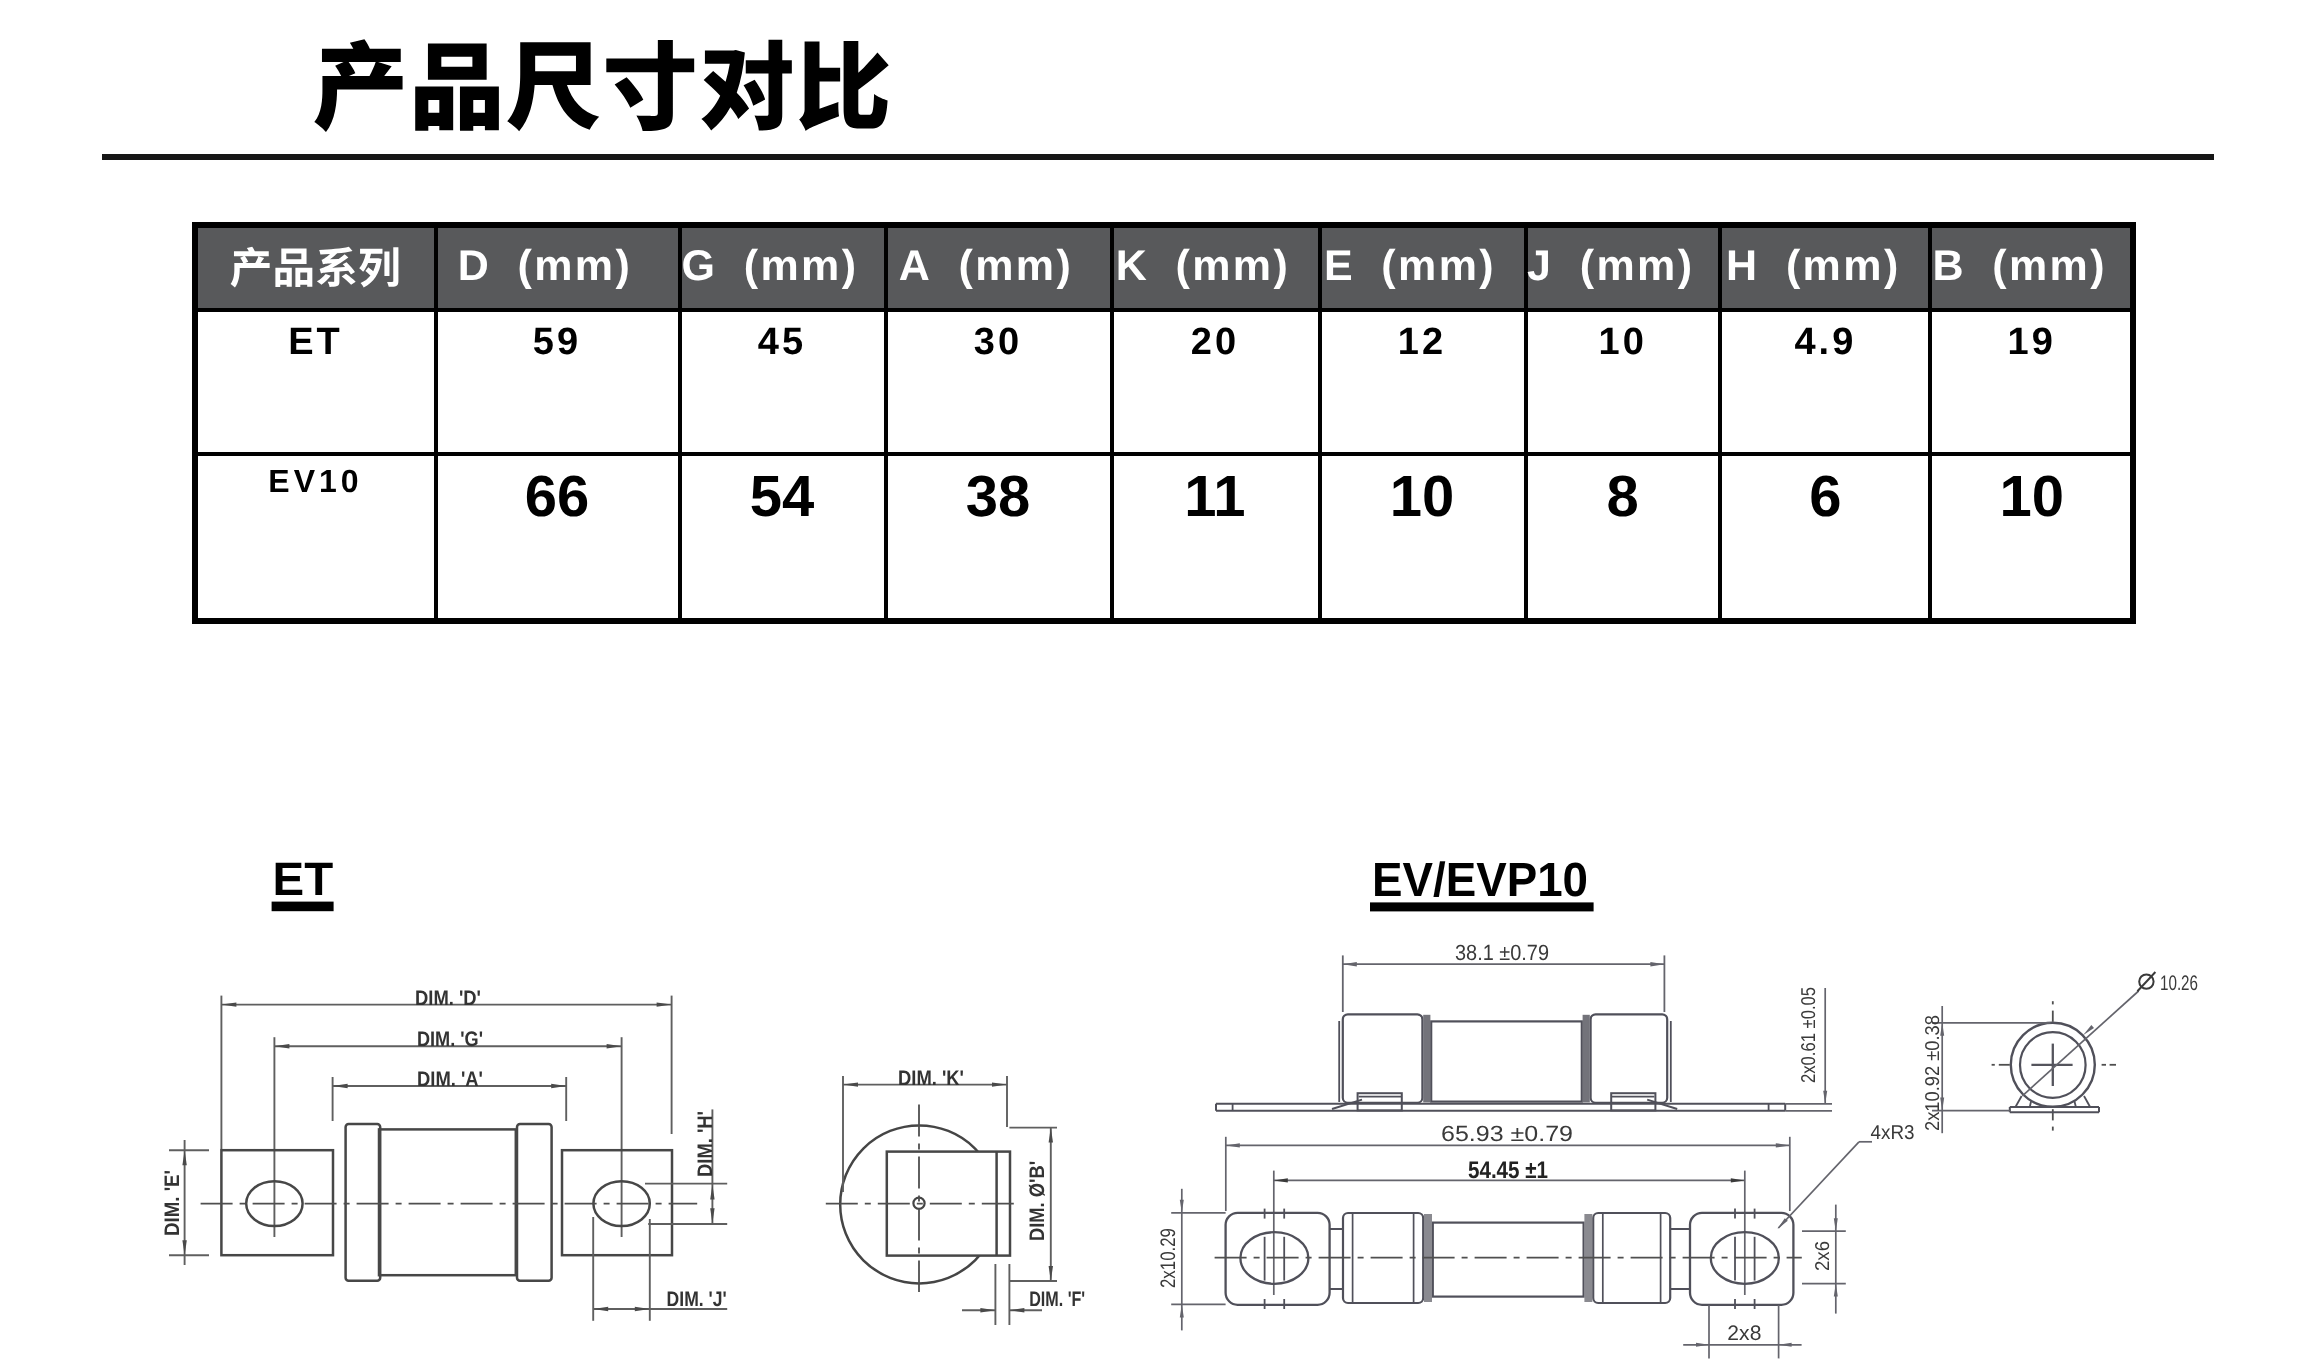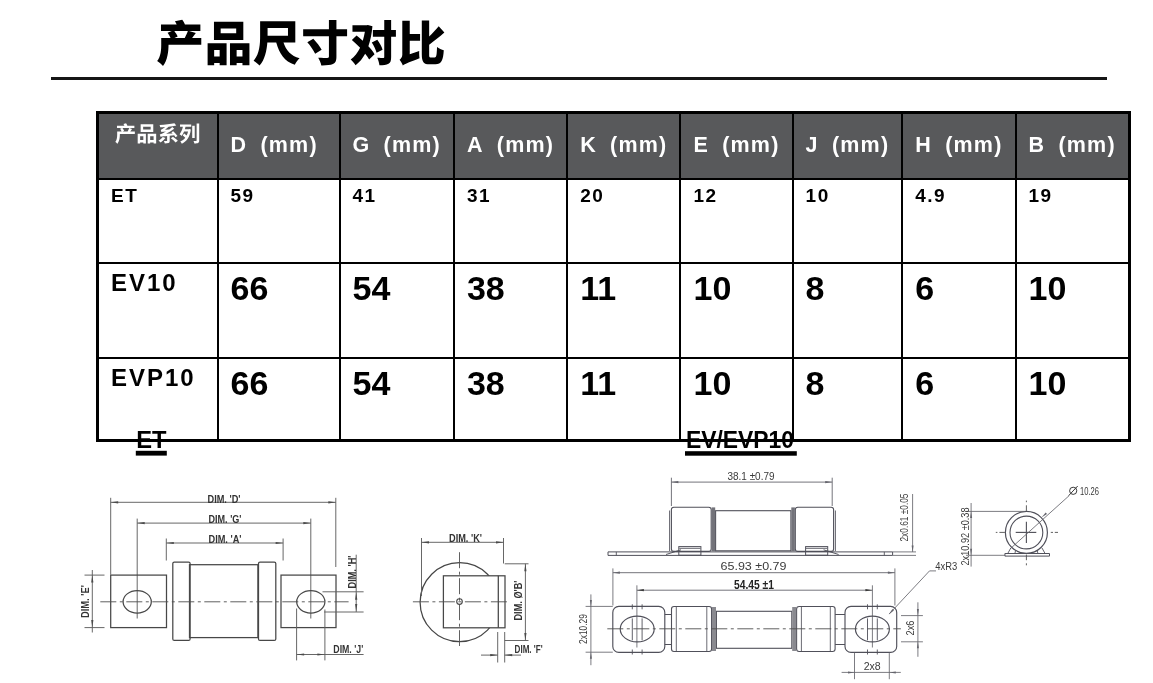--- a/index.html
+++ b/index.html
@@ -1,23 +1,23 @@
 <!DOCTYPE html>
 <html><head><meta charset="utf-8"><style>
 html,body{margin:0;padding:0;background:#fff;}
 body{width:1153px;height:683px;position:relative;font-family:"Liberation Sans",sans-serif;overflow:hidden;}
 #rule{position:absolute;left:51px;top:77px;width:1056px;height:2.6px;background:#161616;}
 table{position:absolute;left:96px;top:110.5px;border-collapse:collapse;table-layout:fixed;border:3px solid #000;}
-td{border:2px solid #000;padding:12px;}
+td{border:2px solid #000;text-align:center;padding:0;}
 td.h{background:#58595b;color:#fff;font-weight:bold;font-size:21.5px;letter-spacing:1.2px;word-spacing:6px;height:40px;vertical-align:middle;padding-right:12px;}
 tr.r1 td{height:65px;vertical-align:top;padding-top:5px;font-weight:bold;font-size:19px;letter-spacing:1.5px;}
 tr.r2 td{height:76px;vertical-align:top;padding-top:5px;font-weight:bold;}
 tr.r3 td{height:63.5px;vertical-align:top;padding-top:5px;font-weight:bold;}
-td.lab{font-size:24px;font-weight:bold;letter-spacing:2px;}
-td.v2{font-size:34px;letter-spacing:0;margin-left:11px;}
+td.lab{font-size:16px;font-weight:bold;letter-spacing:2px;}
+td.v2{font-size:29px;letter-spacing:0;margin-left:11px;}
 svg{position:absolute;left:0;top:0;pointer-events:none;}
 </style></head><body>
 <div id="rule"></div>
 <table>
 <colgroup>
       <col style="width:120px">
       <col style="width:122px">
       <col style="width:103px">
       <col style="width:113px">
       <col style="width:104px">
@@ -34,41 +34,30 @@
         <td class="h">A&nbsp;(mm)</td>
         <td class="h">K&nbsp;(mm)</td>
         <td class="h">E&nbsp;(mm)</td>
         <td class="h">J&nbsp;(mm)</td>
         <td class="h">H&nbsp;(mm)</td>
         <td class="h">B&nbsp;(mm)</td>
       </tr>
 <tr class="r1">
         <td class="lab">ET</td>
         <td class="v1">59</td>
-        <td class="v1">41</td>
-        <td class="v1">31</td>
+        <td class="v1">45</td>
+        <td class="v1">30</td>
         <td class="v1">20</td>
         <td class="v1">12</td>
         <td class="v1">10</td>
         <td class="v1">4.9</td>
         <td class="v1">19</td>
       </tr>
 <tr class="r2">
         <td class="lab">EV10</td>
-        <td class="v2">66</td>
-        <td class="v2">54</td>
-        <td class="v2">38</td>
-        <td class="v2">11</td>
-        <td class="v2">10</td>
-        <td class="v2">8</td>
-        <td class="v2">6</td>
-        <td class="v2">10</td>
-      </tr>
-<tr class="r3">
-        <td class="lab">EVP10</td>
         <td class="v2">66</td>
         <td class="v2">54</td>
         <td class="v2">38</td>
         <td class="v2">11</td>
         <td class="v2">10</td>
         <td class="v2">8</td>
         <td class="v2">6</td>
         <td class="v2">10</td>
       </tr>
 </tbody>

